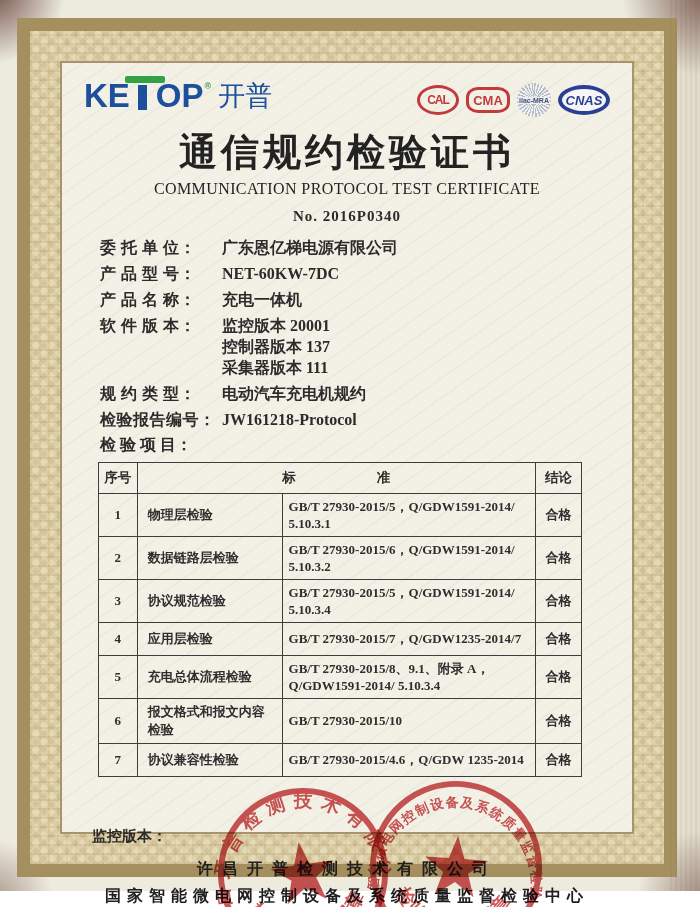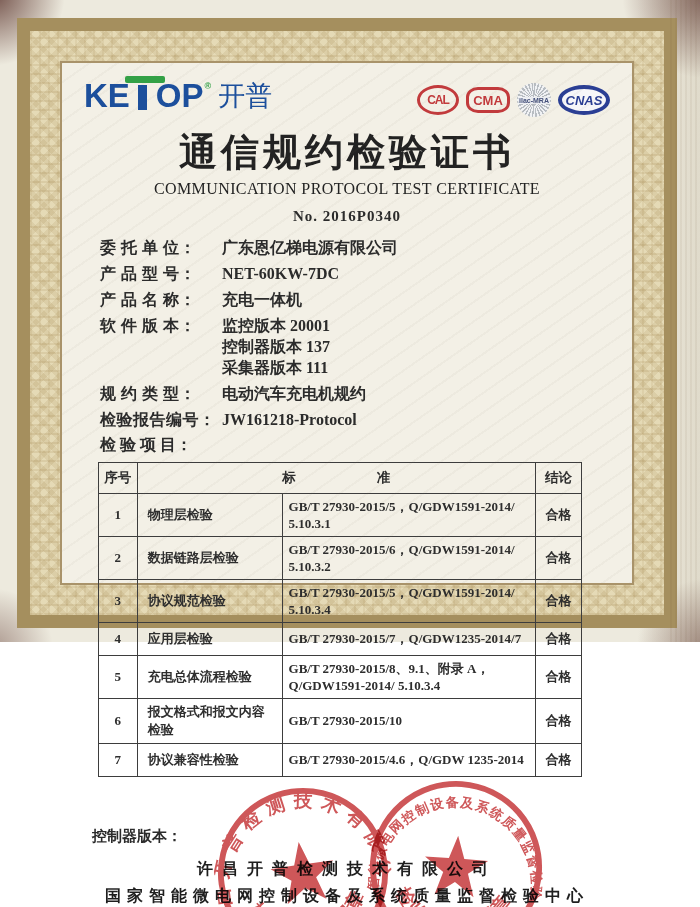--- a/index.html
+++ b/index.html
@@ -1,20 +1,20 @@
 <!DOCTYPE html>
 <html style="--accent-red: #c23a3c; --stamp-red: #c6393b; --brand-blue: #1c4f9c; --brand-green: #33a146; --frame-tan: #a58f5e; --paper: #f3f0e6;"><head>
 <meta charset="utf-8">
 <style>
   html,body{margin:0;padding:0;}
   body{width:700px;height:907px;overflow:hidden;
        font-family:"Liberation Serif","DejaVu Serif",serif;color:#2b2b2b;}
 
   
-  .photo{position:relative;width:700px;height:642px;
+  .photo{position:relative;width:700px;height:891px;
     background:
       radial-gradient(circle at -1% -1%, rgba(72,28,22,.75), rgba(72,28,22,0) 72px),
       radial-gradient(circle at 101% -1%, rgba(72,28,22,.65), rgba(72,28,22,0) 85px),
       radial-gradient(circle at 101% 101%, rgba(72,28,22,.45), rgba(72,28,22,0) 70px),
       radial-gradient(circle at -1% 101%, rgba(72,28,22,.4), rgba(72,28,22,0) 60px),
       linear-gradient(90deg,#edeade 0 91%,#e0dbcb 100%),#edeade;}
   .photo::after{content:"";position:absolute;top:0;right:0;width:30px;height:100%;
       background:repeating-linear-gradient(90deg,rgba(105,75,45,.07) 0 2px,transparent 2px 5px);
       pointer-events:none;}
 
@@ -221,21 +221,21 @@
             <tr>
               <td class="no">7</td>
               <td class="name">协议兼容性检验</td>
               <td class="std">GB/T 27930-2015/4.6，Q/GDW 1235-2014</td>
               <td class="res">合格</td>
             </tr>
           </tbody>
         </table>
 
         <div class="footer">
-          <div class="issuer">控制器版本：</div>
+          <div class="issuer">监控版本：</div>
           <div class="f-line f-line1">许昌开普检测技术有限公司</div>
           <div class="f-line f-line2">国家智能微电网控制设备及系统质量监督检验中心</div>
 
           <svg class="stamp stamp-left" viewBox="0 0 180 180">
             <defs>
               <path id="arcTopL" d="M 14,118 A 78,78 0 1 1 166,118" fill="none"></path>
               <path id="arcBotL" d="M 28,113 A 66,66 0 0 0 152,113" fill="none"></path>
             </defs>
             <circle cx="90" cy="90" r="84" fill="none" stroke="#c6393b" stroke-width="6"></circle>
             <polygon fill="#c6393b" points="90,58 97.9,81.2 122.3,81.5 102.7,96.1 110,119.5 90,105.4 70,119.5 77.3,96.1 57.7,81.5 82.1,81.2"></polygon>

